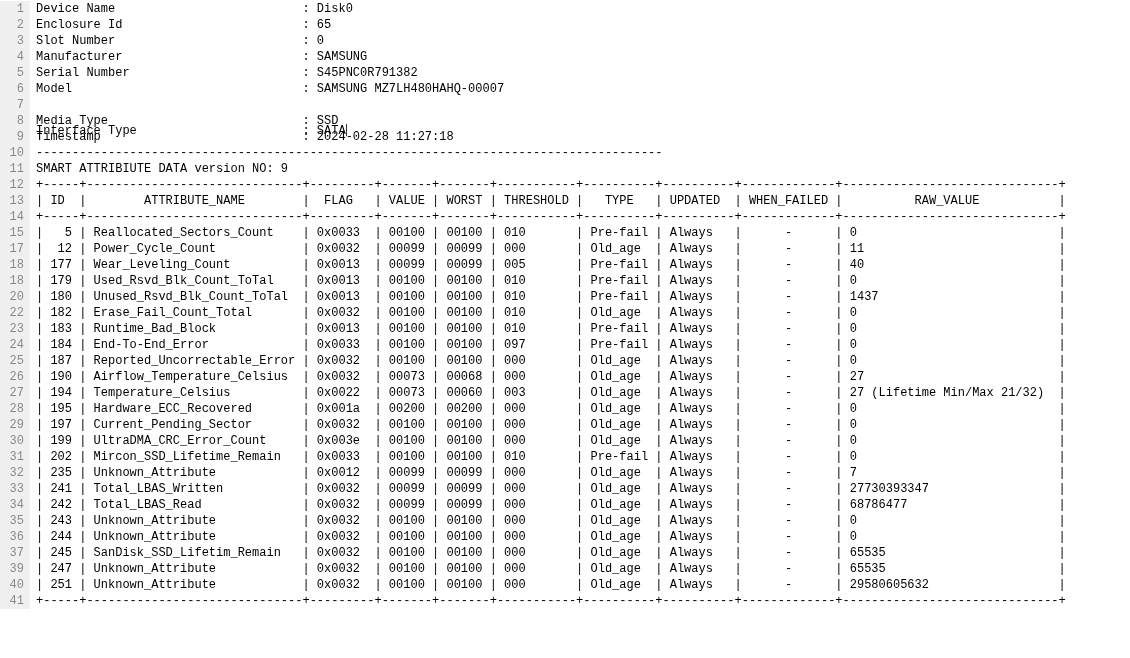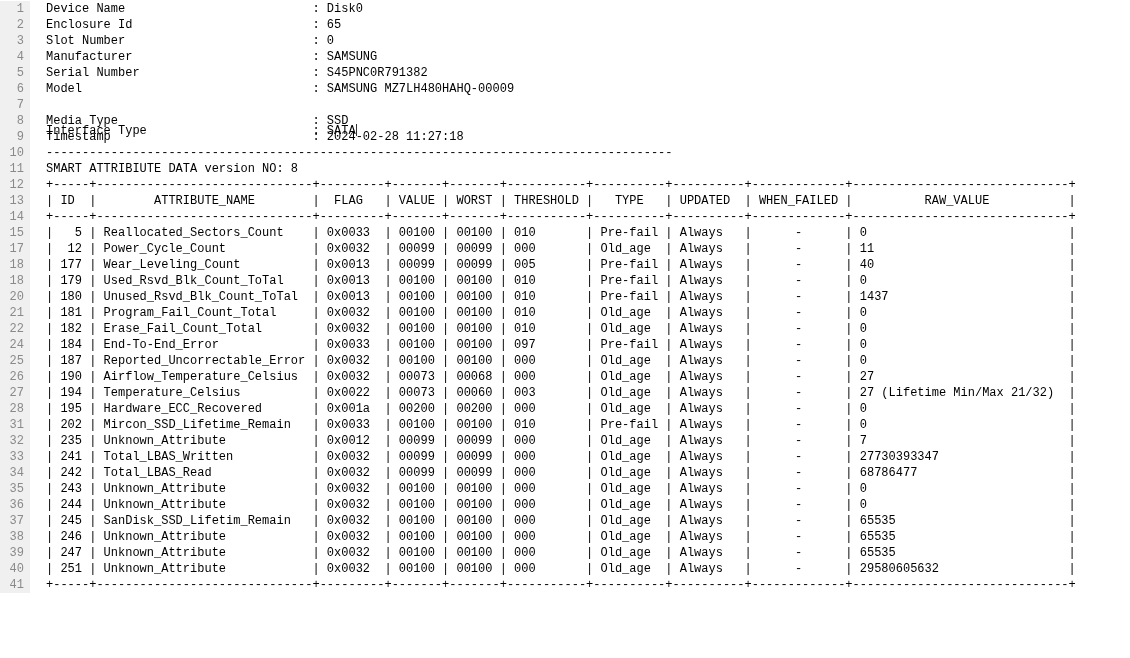--- a/index.html
+++ b/index.html
@@ -35,21 +35,21 @@
     flex: 0 0 30px;
     padding-right: 6px;
     text-align: right;
     background: var(--gutter-bg);
     color: var(--gutter-fg);
     white-space: pre;
     user-select: none;
   }
   .ct {
     flex: 1 1 auto;
-    padding-left: 16px;
+    padding-left: 6px;
     white-space: pre;
     color: var(--fg);
   }
   .ct.current {
     background: var(--hl);
     margin-top: 26px;
   }
   .caret {
     display: inline-block;
     width: 1px;
@@ -77,41 +77,41 @@
     <div class="line">
       <span class="ln">4</span>
       <span class="ct">Manufacturer                         : SAMSUNG</span>
     </div>
     <div class="line">
       <span class="ln">5</span>
       <span class="ct">Serial Number                        : S45PNC0R791382</span>
     </div>
     <div class="line">
       <span class="ln">6</span>
-      <span class="ct">Model                                : SAMSUNG MZ7LH480HAHQ-00009</span>
+      <span class="ct">Model                                : SAMSUNG MZ7LH480HAHQ-00007</span>
     </div>
     <div class="line">
       <span class="ln">7</span>
       <span class="ct current">Interface Type                       : SATA<span class="caret"></span></span>
     </div>
     <div class="line">
       <span class="ln">8</span>
       <span class="ct">Media Type                           : SSD</span>
     </div>
     <div class="line">
       <span class="ln">9</span>
       <span class="ct">Timestamp                            : 2024-02-28 11:27:18</span>
     </div>
     <div class="line">
       <span class="ln">10</span>
       <span class="ct">---------------------------------------------------------------------------------------</span>
     </div>
     <div class="line">
       <span class="ln">11</span>
-      <span class="ct">SMART ATTRIBIUTE DATA version NO: 8</span>
+      <span class="ct">SMART ATTRIBIUTE DATA version NO: 9</span>
     </div>
     <div class="line">
       <span class="ln">12</span>
       <span class="ct">+-----+------------------------------+---------+-------+-------+-----------+----------+----------+-------------+------------------------------+</span>
     </div>
     <div class="line">
       <span class="ln">13</span>
       <span class="ct">| ID  |        ATTRIBUTE_NAME        |  FLAG   | VALUE | WORST | THRESHOLD |   TYPE   | UPDATED  | WHEN_FAILED |          RAW_VALUE           |</span>
     </div>
     <div class="line">
@@ -132,48 +132,56 @@
     </div>
     <div class="line">
       <span class="ln">18</span>
       <span class="ct">| 179 | Used_Rsvd_Blk_Count_ToTal    | 0x0013  | 00100 | 00100 | 010       | Pre-fail | Always   |      -      | 0                            |</span>
     </div>
     <div class="line">
       <span class="ln">20</span>
       <span class="ct">| 180 | Unused_Rsvd_Blk_Count_ToTal  | 0x0013  | 00100 | 00100 | 010       | Pre-fail | Always   |      -      | 1437                         |</span>
     </div>
     <div class="line">
-      <span class="ln">21</span>
-      <span class="ct">| 181 | Program_Fail_Count_Total     | 0x0032  | 00100 | 00100 | 010       | Old_age  | Always   |      -      | 0                            |</span>
-    </div>
-    <div class="line">
       <span class="ln">22</span>
       <span class="ct">| 182 | Erase_Fail_Count_Total       | 0x0032  | 00100 | 00100 | 010       | Old_age  | Always   |      -      | 0                            |</span>
     </div>
     <div class="line">
+      <span class="ln">23</span>
+      <span class="ct">| 183 | Runtime_Bad_Block            | 0x0013  | 00100 | 00100 | 010       | Pre-fail | Always   |      -      | 0                            |</span>
+    </div>
+    <div class="line">
       <span class="ln">24</span>
       <span class="ct">| 184 | End-To-End_Error             | 0x0033  | 00100 | 00100 | 097       | Pre-fail | Always   |      -      | 0                            |</span>
     </div>
     <div class="line">
       <span class="ln">25</span>
       <span class="ct">| 187 | Reported_Uncorrectable_Error | 0x0032  | 00100 | 00100 | 000       | Old_age  | Always   |      -      | 0                            |</span>
     </div>
     <div class="line">
       <span class="ln">26</span>
       <span class="ct">| 190 | Airflow_Temperature_Celsius  | 0x0032  | 00073 | 00068 | 000       | Old_age  | Always   |      -      | 27                           |</span>
     </div>
     <div class="line">
       <span class="ln">27</span>
       <span class="ct">| 194 | Temperature_Celsius          | 0x0022  | 00073 | 00060 | 003       | Old_age  | Always   |      -      | 27 (Lifetime Min/Max 21/32)  |</span>
     </div>
     <div class="line">
       <span class="ln">28</span>
       <span class="ct">| 195 | Hardware_ECC_Recovered       | 0x001a  | 00200 | 00200 | 000       | Old_age  | Always   |      -      | 0                            |</span>
     </div>
     <div class="line">
+      <span class="ln">29</span>
+      <span class="ct">| 197 | Current_Pending_Sector       | 0x0032  | 00100 | 00100 | 000       | Old_age  | Always   |      -      | 0                            |</span>
+    </div>
+    <div class="line">
+      <span class="ln">30</span>
+      <span class="ct">| 199 | UltraDMA_CRC_Error_Count     | 0x003e  | 00100 | 00100 | 000       | Old_age  | Always   |      -      | 0                            |</span>
+    </div>
+    <div class="line">
       <span class="ln">31</span>
       <span class="ct">| 202 | Mircon_SSD_Lifetime_Remain   | 0x0033  | 00100 | 00100 | 010       | Pre-fail | Always   |      -      | 0                            |</span>
     </div>
     <div class="line">
       <span class="ln">32</span>
       <span class="ct">| 235 | Unknown_Attribute            | 0x0012  | 00099 | 00099 | 000       | Old_age  | Always   |      -      | 7                            |</span>
     </div>
     <div class="line">
       <span class="ln">33</span>
       <span class="ct">| 241 | Total_LBAS_Written           | 0x0032  | 00099 | 00099 | 000       | Old_age  | Always   |      -      | 27730393347                  |</span>
@@ -186,24 +194,20 @@
       <span class="ln">35</span>
       <span class="ct">| 243 | Unknown_Attribute            | 0x0032  | 00100 | 00100 | 000       | Old_age  | Always   |      -      | 0                            |</span>
     </div>
     <div class="line">
       <span class="ln">36</span>
       <span class="ct">| 244 | Unknown_Attribute            | 0x0032  | 00100 | 00100 | 000       | Old_age  | Always   |      -      | 0                            |</span>
     </div>
     <div class="line">
       <span class="ln">37</span>
       <span class="ct">| 245 | SanDisk_SSD_Lifetim_Remain   | 0x0032  | 00100 | 00100 | 000       | Old_age  | Always   |      -      | 65535                        |</span>
-    </div>
-    <div class="line">
-      <span class="ln">38</span>
-      <span class="ct">| 246 | Unknown_Attribute            | 0x0032  | 00100 | 00100 | 000       | Old_age  | Always   |      -      | 65535                        |</span>
     </div>
     <div class="line">
       <span class="ln">39</span>
       <span class="ct">| 247 | Unknown_Attribute            | 0x0032  | 00100 | 00100 | 000       | Old_age  | Always   |      -      | 65535                        |</span>
     </div>
     <div class="line">
       <span class="ln">40</span>
       <span class="ct">| 251 | Unknown_Attribute            | 0x0032  | 00100 | 00100 | 000       | Old_age  | Always   |      -      | 29580605632                  |</span>
     </div>
     <div class="line">

